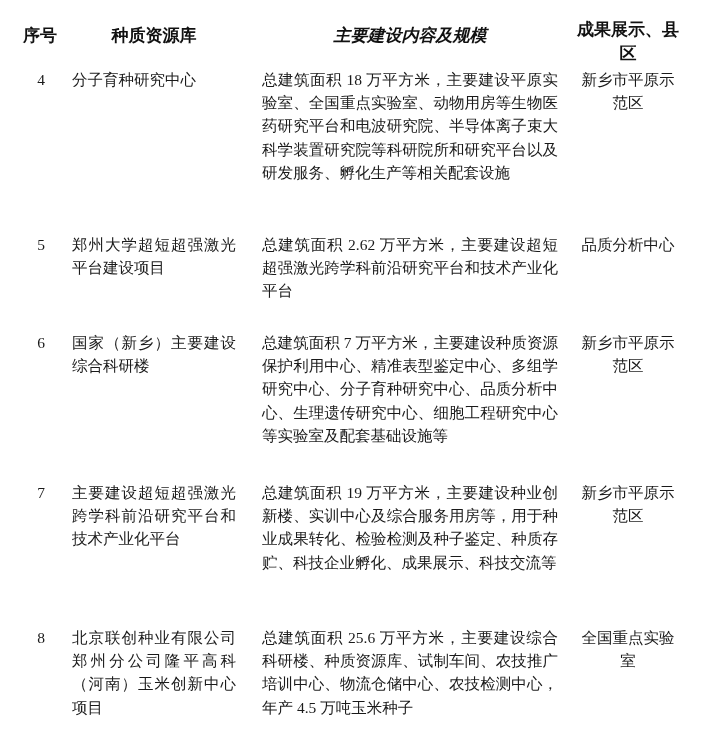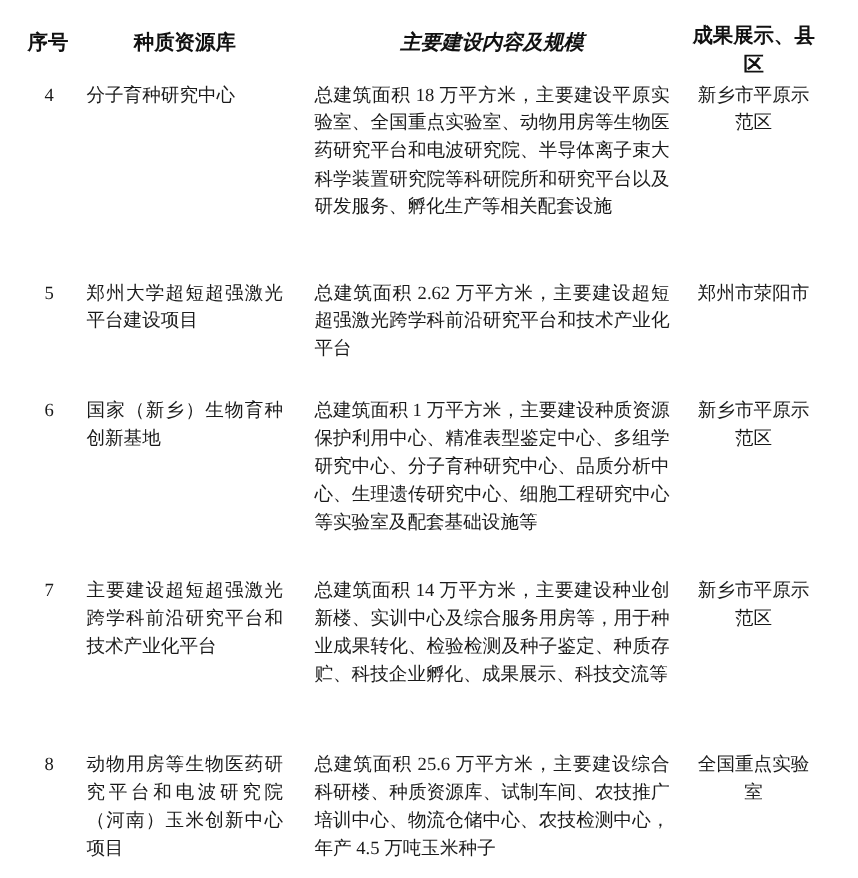--- a/index.html
+++ b/index.html
@@ -104,37 +104,37 @@
     <div class="cell cell-num">4</div>
     <div class="cell cell-name">分子育种研究中心</div>
     <div class="cell cell-content">总建筑面积 18 万平方米，主要建设平原实验室、全国重点实验室、动物用房等生物医药研究平台和电波研究院、半导体离子束大科学装置研究院等科研院所和研究平台以及研发服务、孵化生产等相关配套设施</div>
     <div class="cell cell-location">新乡市平原示范区</div>
   </div>
 
   <div class="trow" style="top:233px;">
     <div class="cell cell-num">5</div>
     <div class="cell cell-name">郑州大学超短超强激光平台建设项目</div>
     <div class="cell cell-content">总建筑面积 2.62 万平方米，主要建设超短超强激光跨学科前沿研究平台和技术产业化平台</div>
-    <div class="cell cell-location">郑州市荥阳市</div>
+    <div class="cell cell-location">品质分析中心</div>
   </div>
 
   <div class="trow" style="top:331px;">
     <div class="cell cell-num">6</div>
-    <div class="cell cell-name">国家（新乡）生物育种创新基地</div>
-    <div class="cell cell-content">总建筑面积 1 万平方米，主要建设种质资源保护利用中心、精准表型鉴定中心、多组学研究中心、分子育种研究中心、品质分析中心、生理遗传研究中心、细胞工程研究中心等实验室及配套基础设施等</div>
+    <div class="cell cell-name">国家（新乡）主要建设综合科研楼</div>
+    <div class="cell cell-content">总建筑面积 7 万平方米，主要建设种质资源保护利用中心、精准表型鉴定中心、多组学研究中心、分子育种研究中心、品质分析中心、生理遗传研究中心、细胞工程研究中心等实验室及配套基础设施等</div>
     <div class="cell cell-location">新乡市平原示范区</div>
   </div>
 
   <div class="trow" style="top:481px;">
     <div class="cell cell-num">7</div>
     <div class="cell cell-name">主要建设超短超强激光跨学科前沿研究平台和技术产业化平台</div>
-    <div class="cell cell-content">总建筑面积 14 万平方米，主要建设种业创新楼、实训中心及综合服务用房等，用于种业成果转化、检验检测及种子鉴定、种质存贮、科技企业孵化、成果展示、科技交流等</div>
+    <div class="cell cell-content">总建筑面积 19 万平方米，主要建设种业创新楼、实训中心及综合服务用房等，用于种业成果转化、检验检测及种子鉴定、种质存贮、科技企业孵化、成果展示、科技交流等</div>
     <div class="cell cell-location">新乡市平原示范区</div>
   </div>
 
   <div class="trow" style="top:626px;">
     <div class="cell cell-num">8</div>
-    <div class="cell cell-name">动物用房等生物医药研究平台和电波研究院（河南）玉米创新中心项目</div>
+    <div class="cell cell-name">北京联创种业有限公司郑州分公司隆平高科（河南）玉米创新中心项目</div>
     <div class="cell cell-content">总建筑面积 25.6 万平方米，主要建设综合科研楼、种质资源库、试制车间、农技推广培训中心、物流仓储中心、农技检测中心，年产 4.5 万吨玉米种子</div>
     <div class="cell cell-location">全国重点实验室</div>
   </div>
 
 </div>
 
 </body></html>

